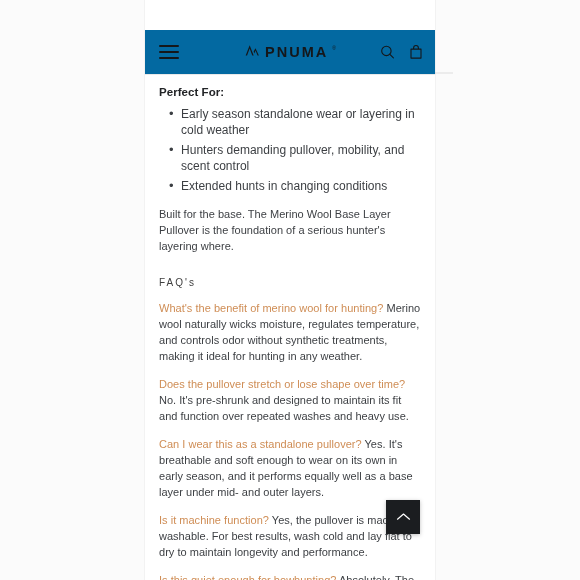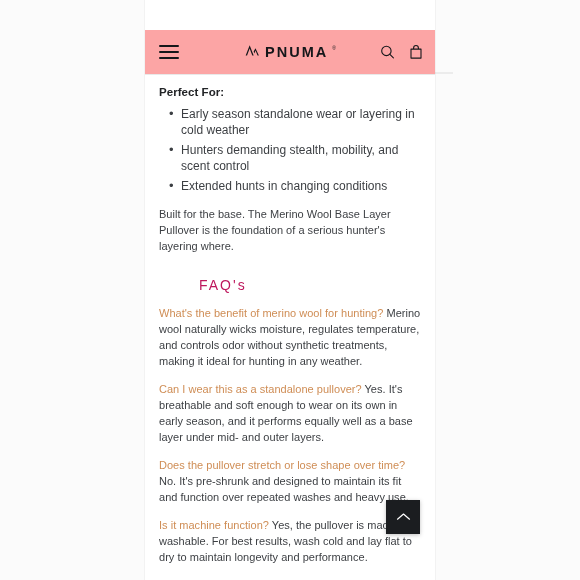--- a/index.html
+++ b/index.html
@@ -71,21 +71,21 @@
     content:"";
     position:absolute; left:0; top:72px; width:18px; height:2px;
     background:#ececec;
   }
 
   
   .site-header {
     position: absolute;
     left: 0; top: 30px;
     width: 290px; height: 45px;
-    background: #fca5a5;
+    background: #0369a1;
     display: flex;
     align-items: center;
     border-bottom: 1px solid #e9e9e9;
   }
 
   .hamburger {
     position: absolute;
     left: 14px;
     top: 50%;
     transform: translateY(-50%);
@@ -181,27 +181,26 @@
 
   .para {
     font-size: 11px;
     line-height: 16px;
     color: #3c3f43;
     margin-top: 12px;
     letter-spacing: 0.02px;
   }
 
   .faq-heading {
-    font-size: 14px;
+    font-size: 10px;
     font-weight: 400;
-    color: #be185d;
+    color: #404040;
     letter-spacing: 2.0px;
     margin-top: 23px;
     margin-bottom: 4px;
-    margin-left: 40px;
   }
 
   .faq-item {
     font-size: 11px;
     line-height: 16px;
     color: #3c3f43;
     margin-top: 12px;
     letter-spacing: 0.02px;
   }
   .faq-q { color: #cf8d55; }
@@ -270,38 +269,38 @@
         </span>
       </div>
     </div>
 
     <div class="content">
 
       <div class="section-title">Perfect For:</div>
 
       <ul class="bullets">
         <li>Early season standalone wear or layering in cold weather</li>
-        <li>Hunters demanding stealth, mobility, and scent control</li>
+        <li>Hunters demanding pullover, mobility, and scent control</li>
         <li>Extended hunts in changing conditions</li>
       </ul>
 
       <div class="para">Built for the base. The Merino Wool Base Layer Pullover is the foundation of a serious hunter's layering where.</div>
 
       <div class="faq-heading">FAQ's</div>
 
       <div class="faq-item">
         <span class="faq-q">What's the benefit of merino wool for hunting?</span><span class="faq-a"> Merino wool naturally wicks moisture, regulates temperature, and controls odor without synthetic treatments, making it ideal for hunting in any weather.</span>
       </div>
 
       <div class="faq-item">
+        <span class="faq-q">Does the pullover stretch or lose shape over time?</span><span class="faq-a"> No. It's pre-shrunk and designed to maintain its fit and function over repeated washes and heavy use.</span>
+      </div>
+
+      <div class="faq-item">
         <span class="faq-q">Can I wear this as a standalone pullover?</span><span class="faq-a"> Yes. It's breathable and soft enough to wear on its own in early season, and it performs equally well as a base layer under mid- and outer layers.</span>
-      </div>
-
-      <div class="faq-item">
-        <span class="faq-q">Does the pullover stretch or lose shape over time?</span><span class="faq-a"> No. It's pre-shrunk and designed to maintain its fit and function over repeated washes and heavy use.</span>
       </div>
 
       <div class="faq-item">
         <span class="faq-q">Is it machine function?</span><span class="faq-a"> Yes, the pullover is machine washable. For best results, wash cold and lay flat to dry to maintain longevity and performance.</span>
       </div>
 
       <div class="faq-item">
         <span class="faq-q">Is this quiet enough for bowhunting?</span><span class="faq-a"> Absolutely. The merino fabric is soft and silent, making it ideal for close-range hunts where every sound matters.</span>
       </div>
 

